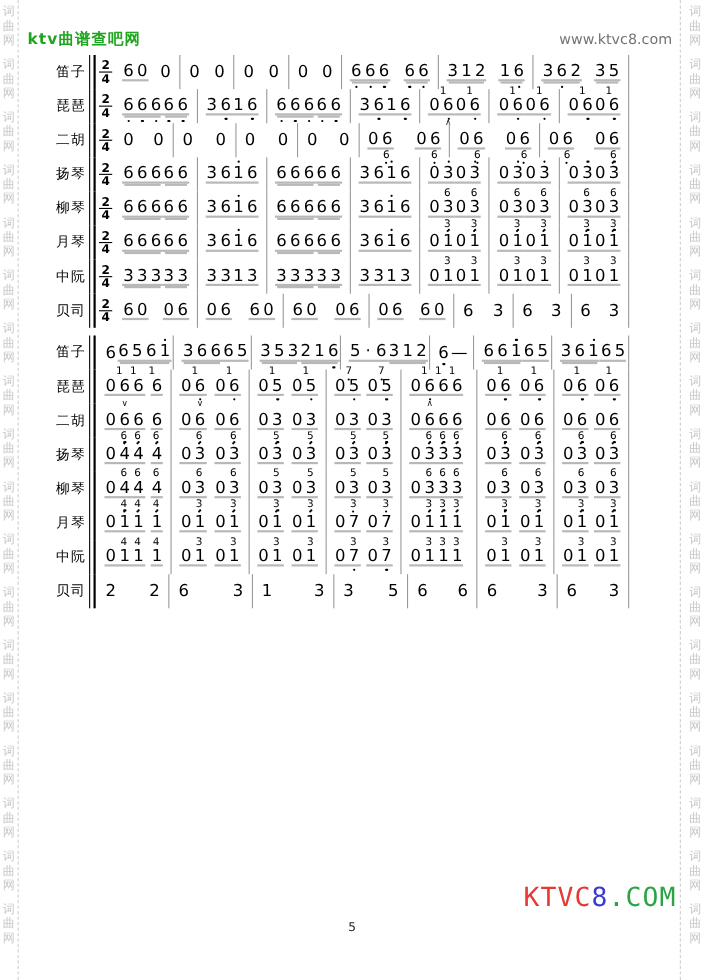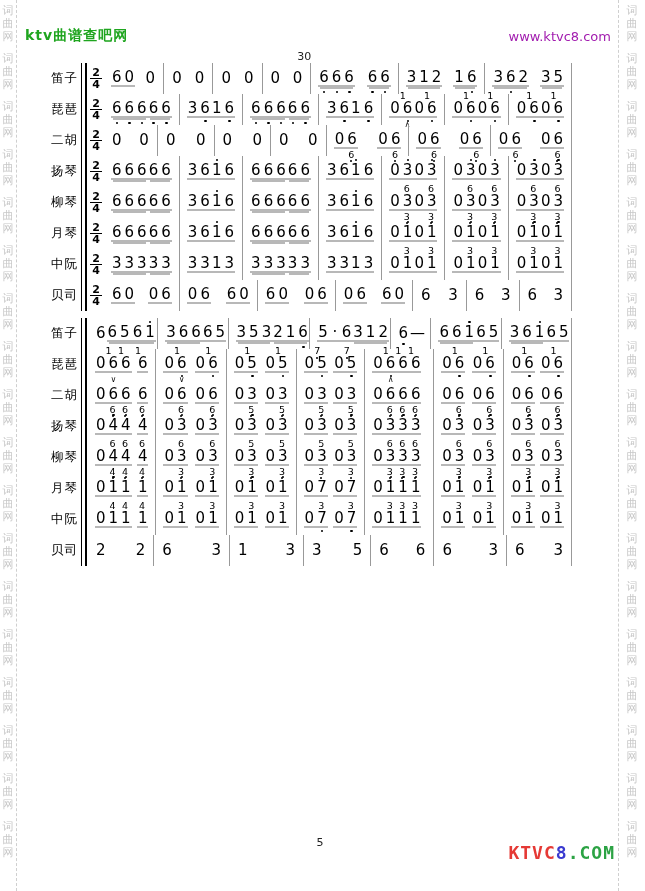--- a/index.html
+++ b/index.html
@@ -12,21 +12,21 @@
   #vl-left{left:16px}
   #vl-right{left:618px}
   .wm{position:absolute;top:4px;width:14px;display:flex;flex-direction:column;align-items:center;
       font-size:11px;line-height:13px;color:#c8c8c8}
   #wm-left{left:1px}
   #wm-right{left:625px}
   .wm span{display:block}
   .wm .gap{height:9px}
   
   #site-name{position:absolute;left:25px;top:27px;font-size:14px;font-weight:bold;letter-spacing:1px;text-decoration:none}
-  #site-url{position:absolute;right:34px;top:29px;font-size:13px;color:#a21caf;text-decoration:none}
+  #site-url{position:absolute;right:34px;top:29px;font-size:13px;color:#737373;text-decoration:none}
   
   #score{position:absolute;left:20px;top:50px;width:552px}
   .system{position:relative}
   .system + .system{margin-top:7px}
   .numrow{position:relative;height:13px;font-size:11px;color:#222}
   .mnum{position:absolute;top:0}
   .row{display:flex;align-items:center;height:31px}
   .lbl{flex:none;width:58px;text-align:right;padding-right:3px;font-size:12.5px;letter-spacing:1px;white-space:nowrap}
   .brk{flex:none;width:3px;align-self:stretch;border-left:1px solid #000;border-right:2px solid #000;margin-right:1px}
   .ts{flex:none;width:16px;display:flex;flex-direction:column;align-items:center;
@@ -50,22 +50,22 @@
   .grp.u1 .dot.lo{bottom:-6px}
   .grp.u2 .dot.lo{bottom:-8px}
   .sm{position:absolute;display:inline-flex;flex-direction:column;align-items:center;
       font-size:9.5px;line-height:9px;color:#000}
   .sm.up{top:-10px;left:-3px}
   .sm.dn{bottom:-15px;left:1px}
   .mdot{width:2px;height:2px;background:#000;border-radius:50%;margin-top:1.5px}
   .acc{position:absolute;left:50%;transform:translateX(-50%);bottom:-13px;font-size:8px;line-height:8px;color:#111}
   
   #page-num{position:absolute;left:20px;top:836px;width:600px;text-align:center;font-size:11px;color:#222}
-  #logo{position:absolute;right:30px;top:842px;font-family:"DejaVu Sans Mono","Liberation Mono",monospace;
-        font-weight:bold;font-size:18px;letter-spacing:1px;text-decoration:none}
+  #logo{position:absolute;right:30px;top:802px;font-family:"DejaVu Sans Mono","Liberation Mono",monospace;
+        font-weight:normal;font-size:24px;letter-spacing:1px;text-decoration:none}
 </style>
 </head>
 <body>
 
 <div class="vline" id="vl-left"></div>
 <div class="vline" id="vl-right"></div>
 
 <div class="wm" id="wm-left" style="color: rgb(200, 200, 200);">
     <span>词</span>
     <span>曲</span>
@@ -213,23 +213,20 @@
     <span>曲</span>
     <span>网</span>
     <span class="gap"></span>
   </div>
 
 <a id="site-name" href="#" style="color: rgb(31, 165, 31);">ktv曲谱查吧网</a>
 <a id="site-url" href="#">www.ktvc8.com</a>
 
 <div id="score">
     <div class="system">
-      <div class="numrow" style="margin-left: 79px;">
-        <span class="mnum" style="left: 41.9006%;">30</span>
-      </div>
       <div class="row">
         <div class="lbl">笛子</div>
         <div class="brk"></div>
         <div class="ts">
           <span class="tn">2</span>
           <span class="td">4</span>
         </div>
         <div class="measures">
           <div class="meas" style="flex-grow: 58;">
             <span class="grp u1">

